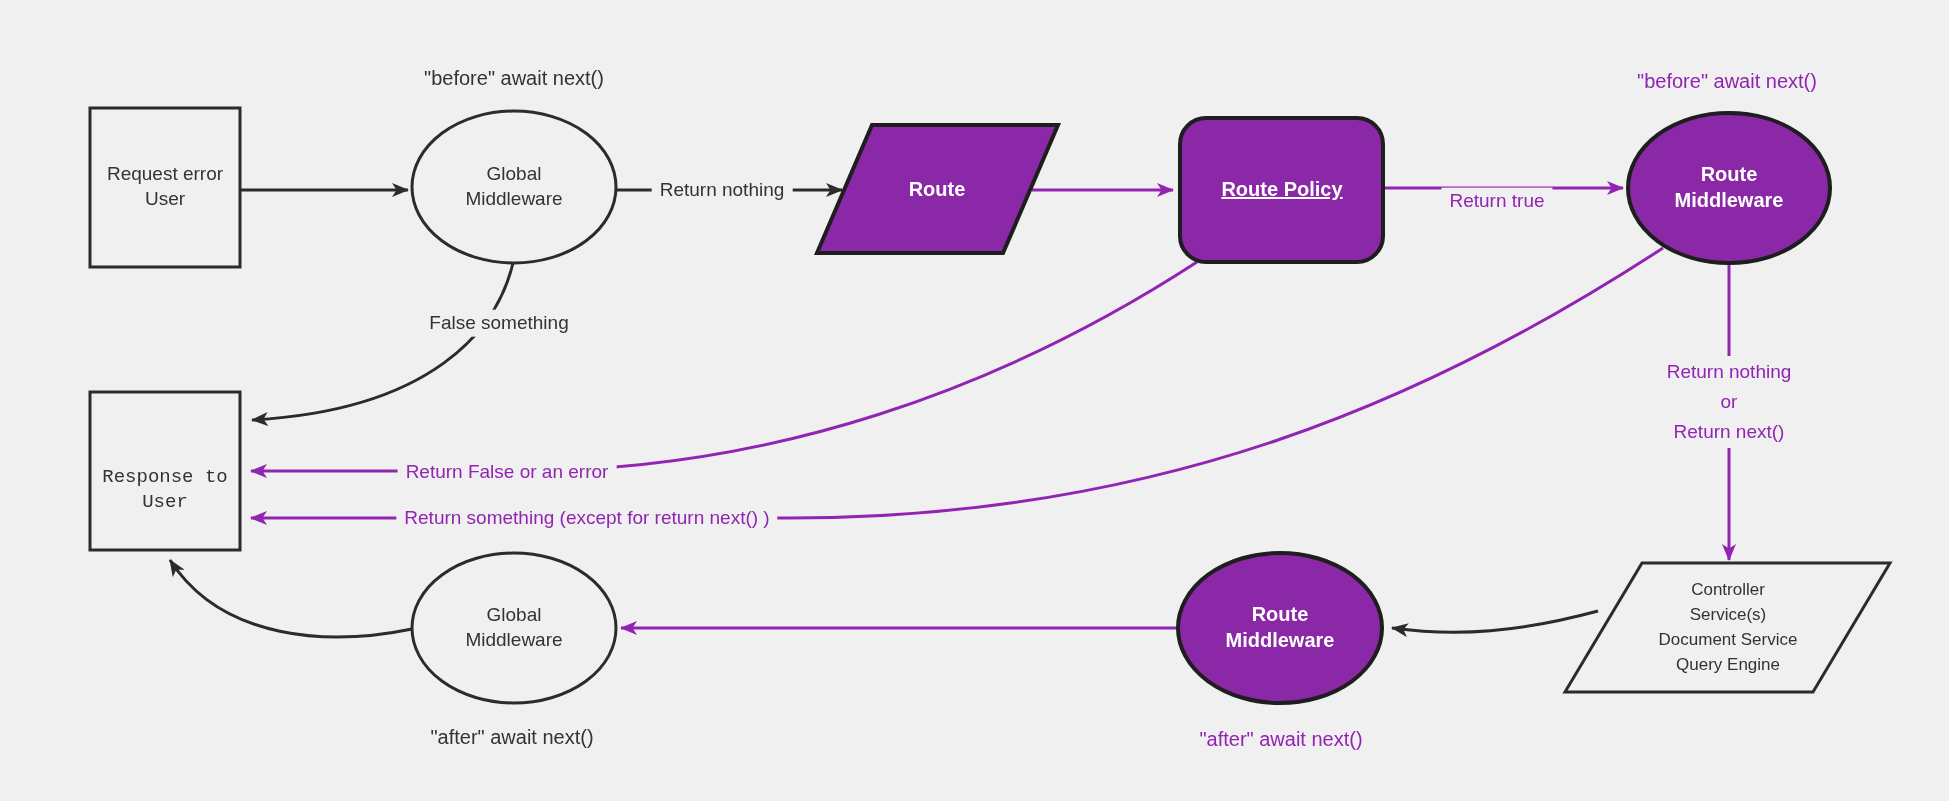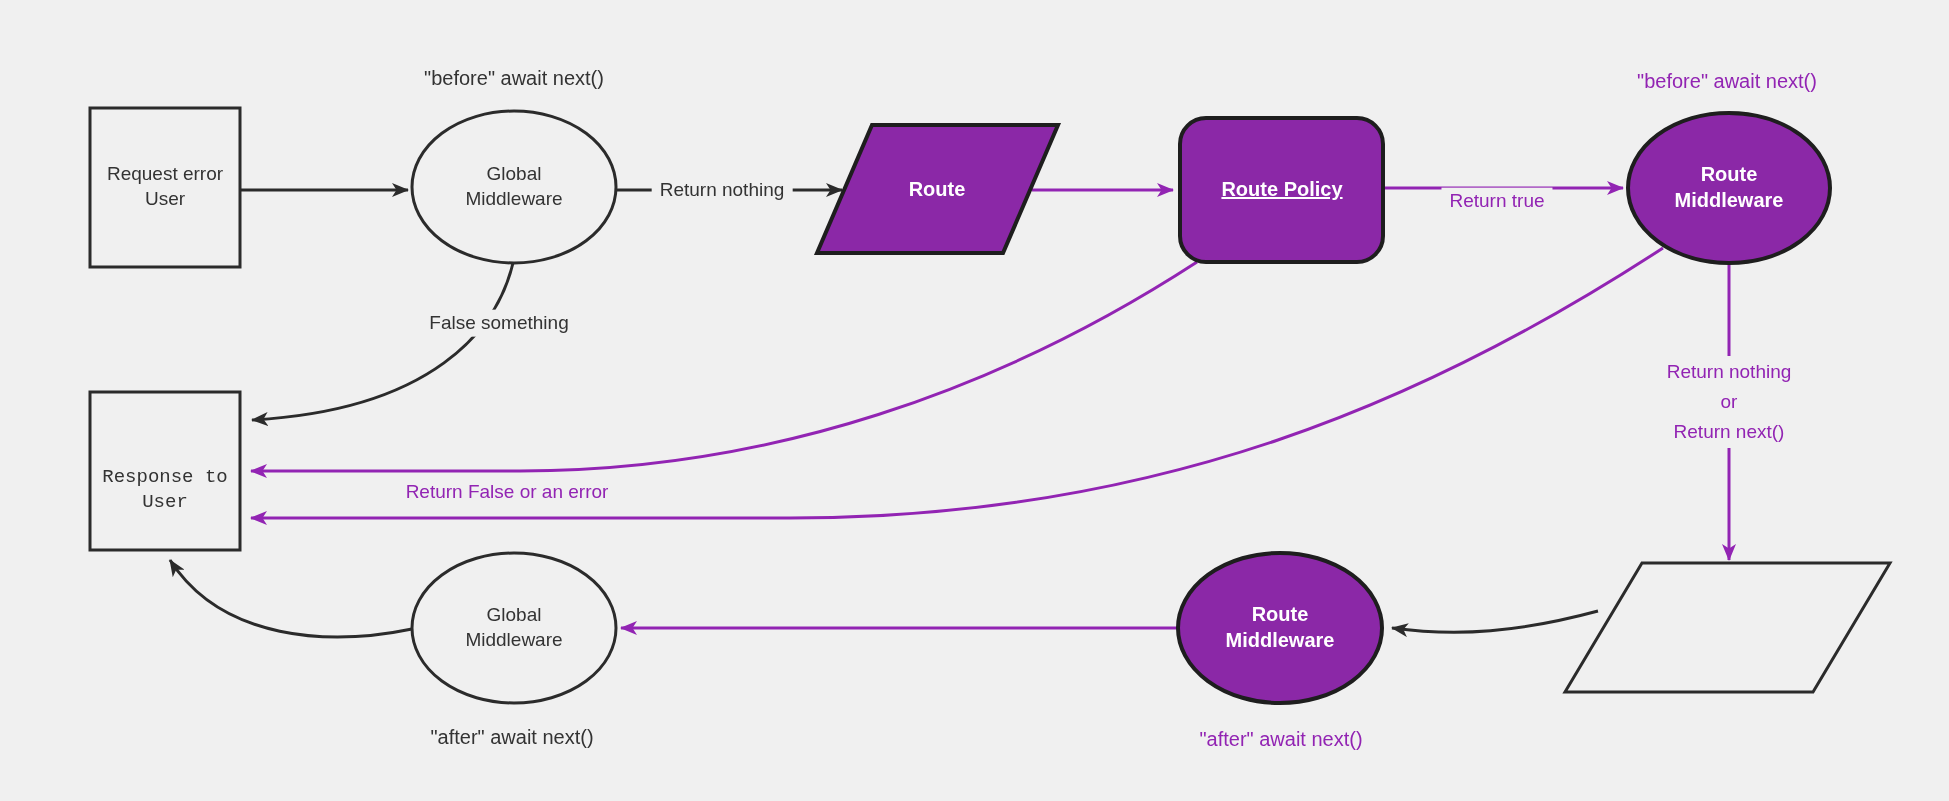--- a/index.html
+++ b/index.html
@@ -73,31 +73,36 @@
   </svg>
 
   <div class="lbl" style="left:165px;top:187px;">Request error
 User</div>
   <div class="lbl" style="left:514px;top:187px;">Global
 Middleware</div>
   <div class="lbl white" style="left:937px;top:189px;">Route</div>
   <div class="lbl white" style="left:1282px;top:189px;text-decoration:underline;">Route Policy</div>
   <div class="lbl white" style="left:1729px;top:187px;">Route
 Middleware</div>
+  <div class="lbl small" style="left:1728px;top:627px;">Controller
+Service(s)
+Document Service
+Query Engine</div>
   <div class="lbl white" style="left:1280px;top:627px;">Route
 Middleware</div>
   <div class="lbl" style="left:514px;top:628px;">Global
 Middleware</div>
   <div class="lbl" style="left:165px;top:490px;font-family:Liberation Mono, monospace;">Response to
 User</div>
 
   <div class="lbl bg" style="left:722px;top:190px;">Return nothing</div>
   <div class="lbl bg purple" style="left:1497px;top:189px;margin-top:12px;">Return true</div>
   <div class="lbl bg" style="left:499px;top:323px;">False something</div>
-  <div class="lbl bg purple" style="left:507px;top:472px;margin-top:20px;">Return False or an error</div>
+  <div class="lbl bg purple" style="left:507px;top:472px;">Return False or an error</div>
+  <div class="lbl bg purple" style="left:587px;top:518px;">Return something (except for return next() )</div>
   <div class="lbl bg purple spread" style="left:1729px;top:402px;">Return nothing
 or
 Return next()</div>
 
   <div class="lbl annot" style="left:514px;top:78px;">"before" await next()</div>
   <div class="lbl annot purple" style="left:1727px;top:81px;">"before" await next()</div>
   <div class="lbl annot purple" style="left:1281px;top:739px;">"after" await next()</div>
   <div class="lbl annot" style="left:512px;top:737px;">"after" await next()</div>
 
 </div>

